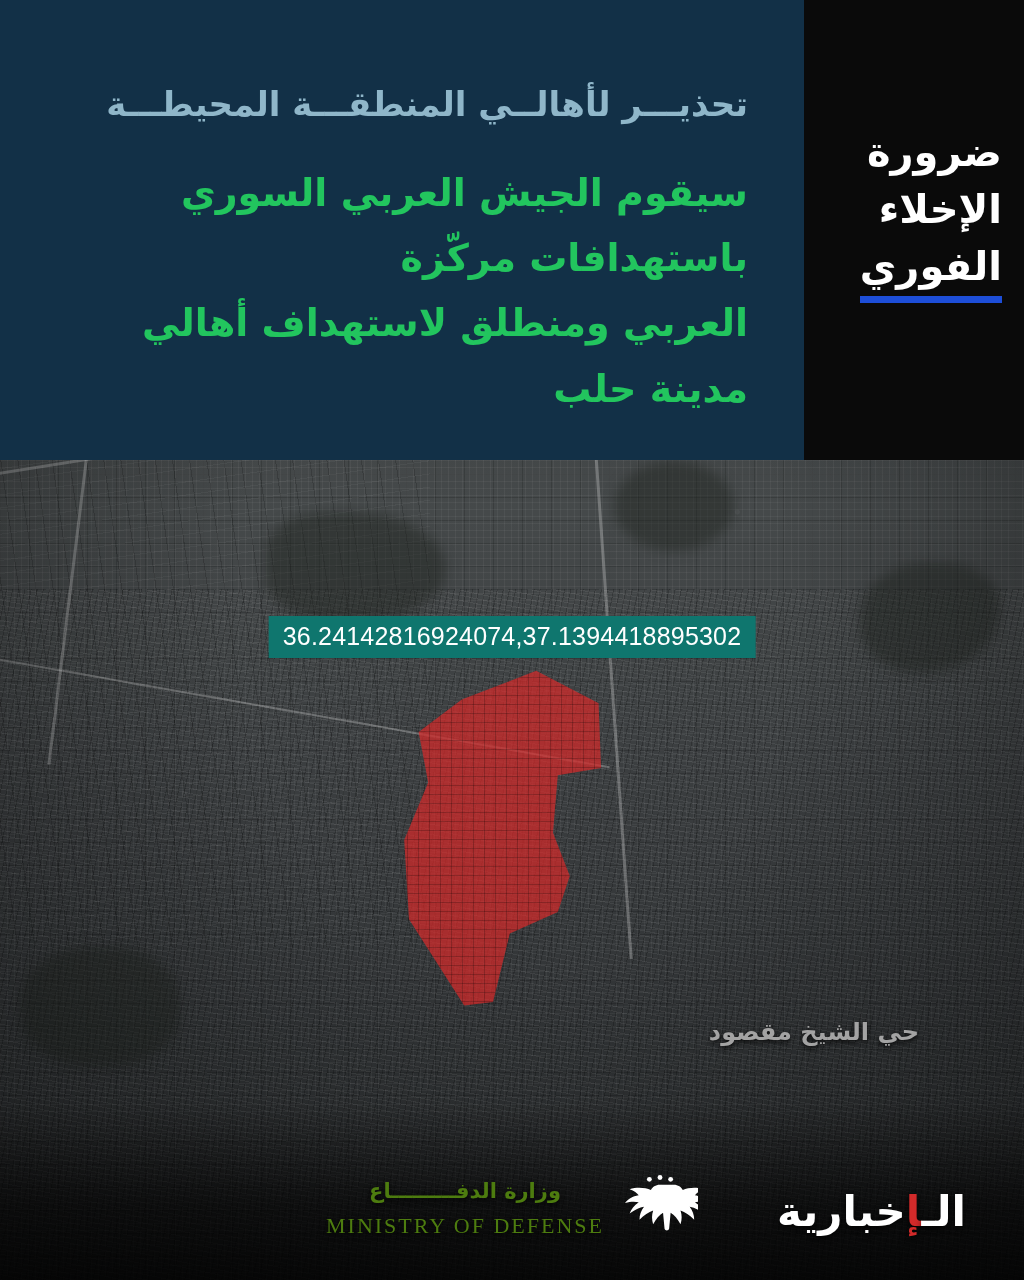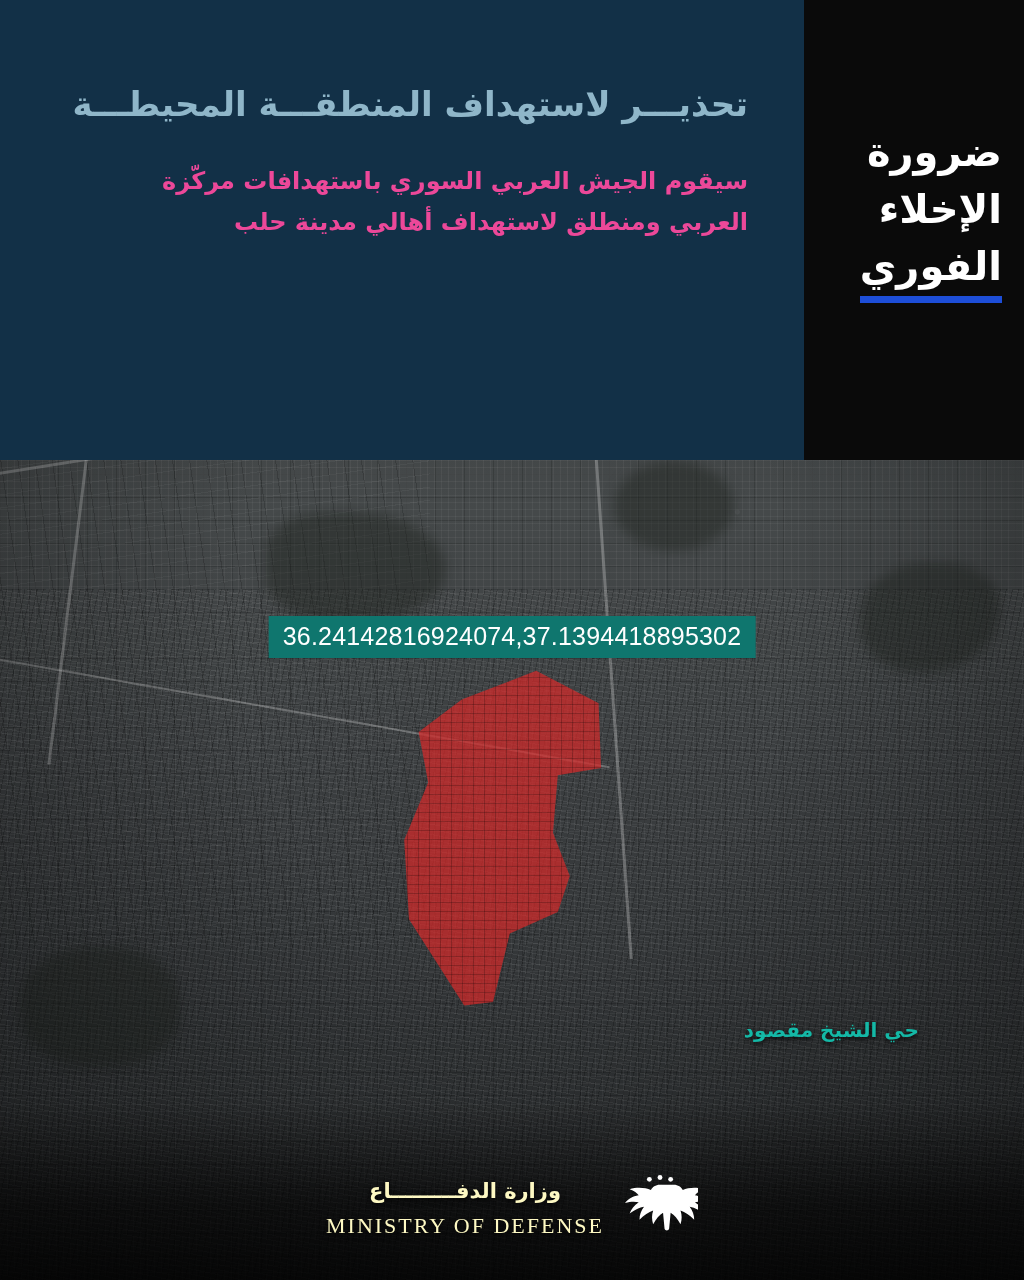--- a/index.html
+++ b/index.html
@@ -105,22 +105,22 @@
     letter-spacing: .2px;
     padding: 6px 14px 7px;
     white-space: nowrap;
     direction: ltr;
   }
 
   
   .district-label {
     position: absolute;
     right: 105px; top: 1018px;
-    color: #14b8a6;
-    font-size: 20px;
+    color: #a3a3a3;
+    font-size: 24px;
     font-weight: bold;
     text-shadow: 0 2px 5px rgba(0,0,0,.85);
   }
 
   
   .header {
     position: absolute;
     left: 0; top: 0;
     width: 804px; height: 460px;
     background: #123047;
@@ -131,22 +131,22 @@
   }
   .headline {
     color: #8fb6c9;
     font-size: 34px;
     font-weight: bold;
     line-height: 1.55;
     letter-spacing: .5px;
   }
   .body-text {
     margin-top: 30px;
-    color: #ec4899;
-    font-size: 24px;
+    color: #22c55e;
+    font-size: 38px;
     font-weight: bold;
     line-height: 1.72;
   }
 
   
   .header-right {
     position: absolute;
     left: 804px; top: 0;
     width: 220px; height: 460px;
     background: #0a0a0a;
@@ -188,21 +188,21 @@
     position: absolute;
     left: 0; right: 0; bottom: 36px;
     margin: 0 auto;
     width: 420px;
     display: flex;
     align-items: center;
     justify-content: center;
     gap: 18px;
     direction: rtl;
   }
-  .mod-text { text-align: center; color: #fef9c3; text-shadow: 0 2px 6px rgba(0,0,0,.9); }
+  .mod-text { text-align: center; color: #4d7c0f; text-shadow: 0 2px 6px rgba(0,0,0,.9); }
   .mod-ar { font-size: 21px; font-weight: bold; letter-spacing: 4px; }
   .mod-en {
     font-family: "Liberation Serif", "DejaVu Serif", serif;
     font-size: 22px;
     letter-spacing: 2px;
     margin-top: 10px;
     direction: ltr;
   }
   .eagle { width: 76px; height: 70px; flex: 0 0 auto; }
 </style>
@@ -229,39 +229,42 @@
 
   <div class="target-area"></div>
 
   <div class="coords">36.24142816924074,37.1394418895302</div>
 
   <div class="district-label">حي الشيخ مقصود</div>
 
   <div class="header">
     <div class="header-inner">
       <div class="headline">
-        <div>تحذيـــر لاستهداف المنطقـــة المحيطـــة</div>
+        <div>تحذيـــر لأهالــي المنطقـــة المحيطـــة</div>
       </div>
       <div class="body-text">
         <div>سيقوم الجيش العربي السوري باستهدافات مركّزة</div>
         <div>العربي ومنطلق لاستهداف أهالي مدينة حلب</div>
       </div>
     </div>
   </div>
 
   <div class="header-right">
     <div class="urgent">
       <span class="u-line">ضرورة</span>
       <span class="u-line">الإخلاء</span>
       <span class="u-line"><span class="u-underline">الفوري</span></span>
     </div>
   </div>
 
   <div class="footer-shade"></div>
 
+  <div class="brand-logo">
+    <span>الـ</span><span class="accent">إ</span><span>خبارية</span>
+  </div>
 
   <div class="mod">
     <svg class="eagle" viewBox="0 0 100 92" aria-hidden="true">
       <g fill="#ffffff">
         <circle cx="36" cy="7" r="3.2"></circle>
         <circle cx="50" cy="4.5" r="3.2"></circle>
         <circle cx="64" cy="7" r="3.2"></circle>
         <path d="M50 14c-6 0-10 3-12 7-7-3-18-4-28-1 6 2 10 5 12 8-8 1-14 5-18 10 7-2 13-2 18-1-6 4-10 9-12 15 7-5 13-8 19-9-4 5-6 11-6 17 6-6 12-10 18-12-2 6-2 12 0 18 4-7 8-12 13-15l2 21c1 3 5 3 6 0l2-21c5 3 9 8 13 15 2-6 2-12 0-18 6 2 12 6 18 12 0-6-2-12-6-17 6 1 12 4 19 9-2-6-6-11-12-15 5-1 11-1 18 1-4-5-10-9-18-10 2-3 6-6 12-8-10-3-21-2-28 1-2-4-6-7-12-7z"></path>
       </g>
     </svg>

